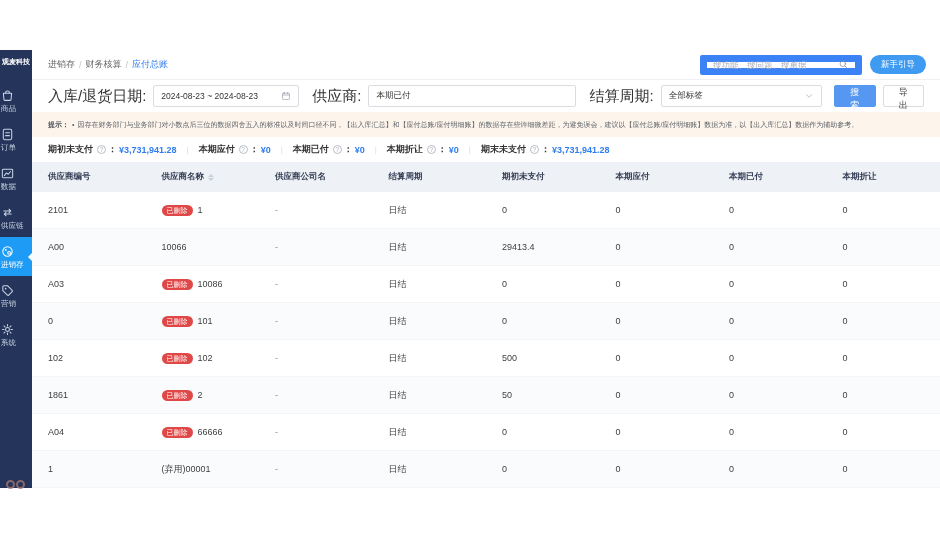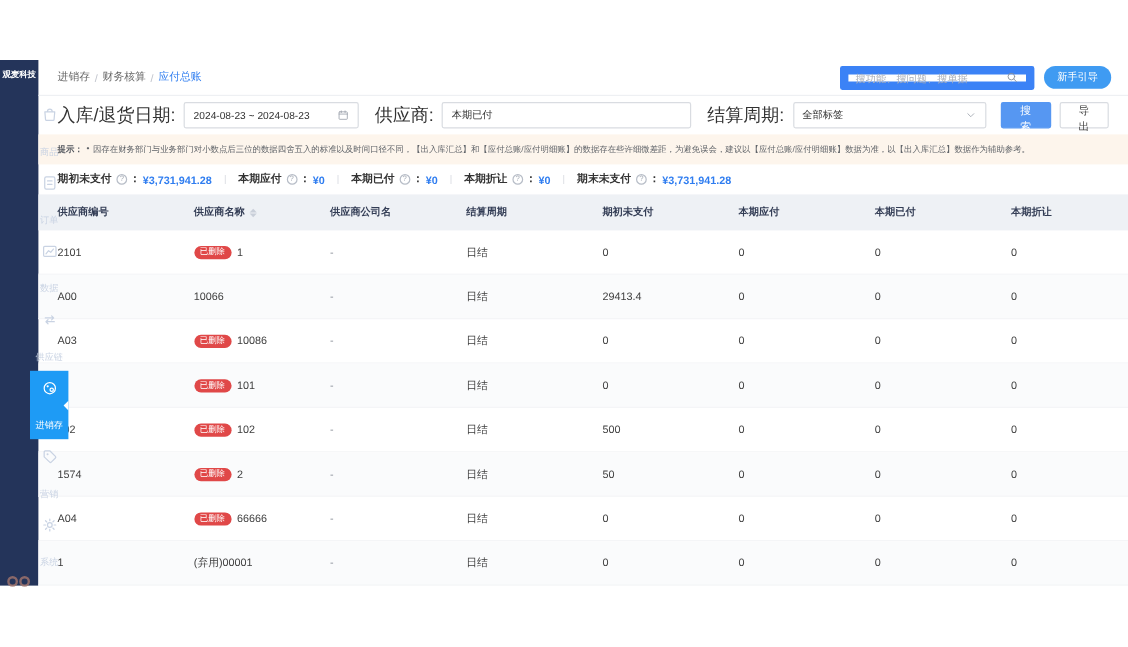--- a/index.html
+++ b/index.html
@@ -10,21 +10,21 @@
   .page { position: absolute; top: 50px; left: 0; width: 940px; height: 438px;
     display: flex; background: #fff; }
 
   
   .sidebar { width: 32px; flex-shrink: 0; background: #24345a; color: #c9d3e3;
     display: flex; flex-direction: column; align-items: center; }
   .logo { font-size: 7px; font-weight: bold; color: #fff; padding: 7px 1px 4px;
     text-align: center; white-space: nowrap; }
   .side-nav { display: flex; flex-direction: column; width: 100%; margin-top: 10px; }
   .nav-item { width: 100%; padding: 7px 0 6px; display: flex; flex-direction: column;
-    align-items: center; gap: 18px; cursor: pointer; position: relative; color: #c9d3e3; margin-left: 25px; }
+    gap: 0; cursor: pointer; position: relative; color: #c9d3e3; }
   .nav-item svg { width: 15px; height: 15px; display: block; }
   .nav-label { font-size: 8px; white-space: nowrap; transform: scale(.95); }
   .nav-item.active { background: #1e9bf5; color: #fff; }
   .nav-item.active::after { content: ""; position: absolute; right: 0; top: 50%;
     margin-top: -4px; border: 4px solid transparent; border-right-color: #fff; }
 
   
   .main { flex: 1; display: flex; flex-direction: column; min-width: 0; }
 
   .topbar { height: 30px; flex-shrink: 0; display: flex; align-items: center;
@@ -353,21 +353,21 @@
               <span>102</span>
             </div>
             <div class="td dim">-</div>
             <div class="td">日结</div>
             <div class="td">500</div>
             <div class="td">0</div>
             <div class="td">0</div>
             <div class="td">0</div>
           </div>
           <div class="tr">
-            <div class="td">1574</div>
+            <div class="td">1861</div>
             <div class="td">
               <span class="badge">已删除</span>
               <span>2</span>
             </div>
             <div class="td dim">-</div>
             <div class="td">日结</div>
             <div class="td">50</div>
             <div class="td">0</div>
             <div class="td">0</div>
             <div class="td">0</div>

